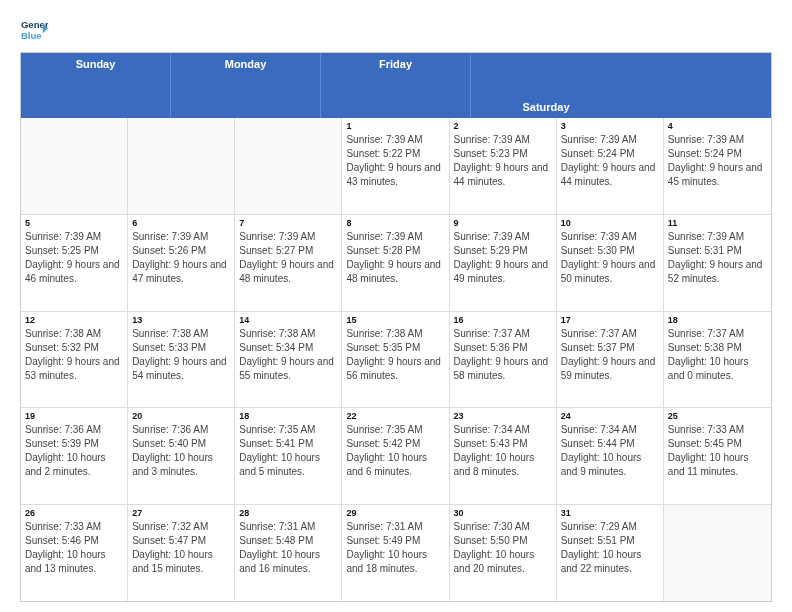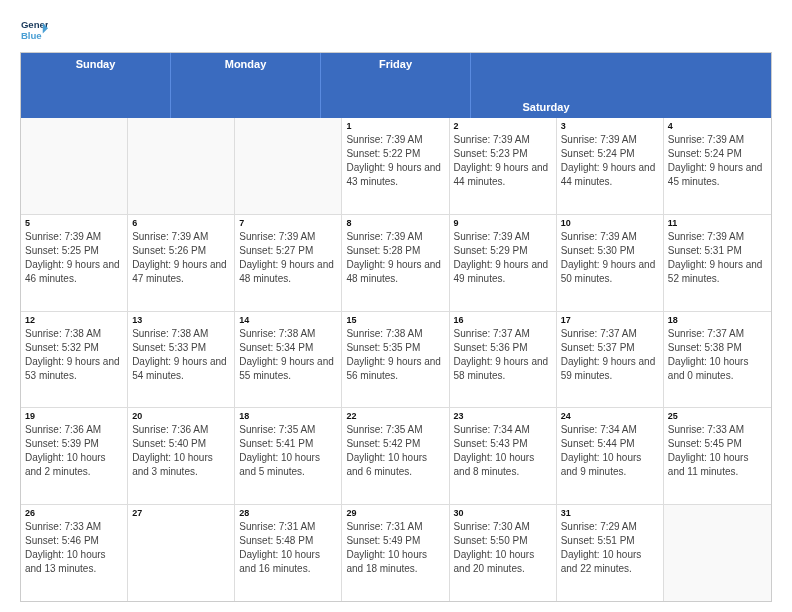--- a/index.html
+++ b/index.html
@@ -291,20 +291,23 @@
         </div>
         <div class="cal-row">
           <div class="cal-cell">
             <span class="day-num">26</span>
             <div class="cell-info" style="white-space: pre-line;">Sunrise: 7:33 AM
 Sunset: 5:46 PM
 Daylight: 10 hours and 13 minutes.</div>
           </div>
           <div class="cal-cell">
             <span class="day-num">27</span>
+            <div class="cell-info" style="white-space: pre-line;">Sunrise: 7:32 AM
+Sunset: 5:47 PM
+Daylight: 10 hours and 15 minutes.</div>
           </div>
           <div class="cal-cell">
             <span class="day-num">28</span>
             <div class="cell-info" style="white-space: pre-line;">Sunrise: 7:31 AM
 Sunset: 5:48 PM
 Daylight: 10 hours and 16 minutes.</div>
           </div>
           <div class="cal-cell">
             <span class="day-num">29</span>
             <div class="cell-info" style="white-space: pre-line;">Sunrise: 7:31 AM

